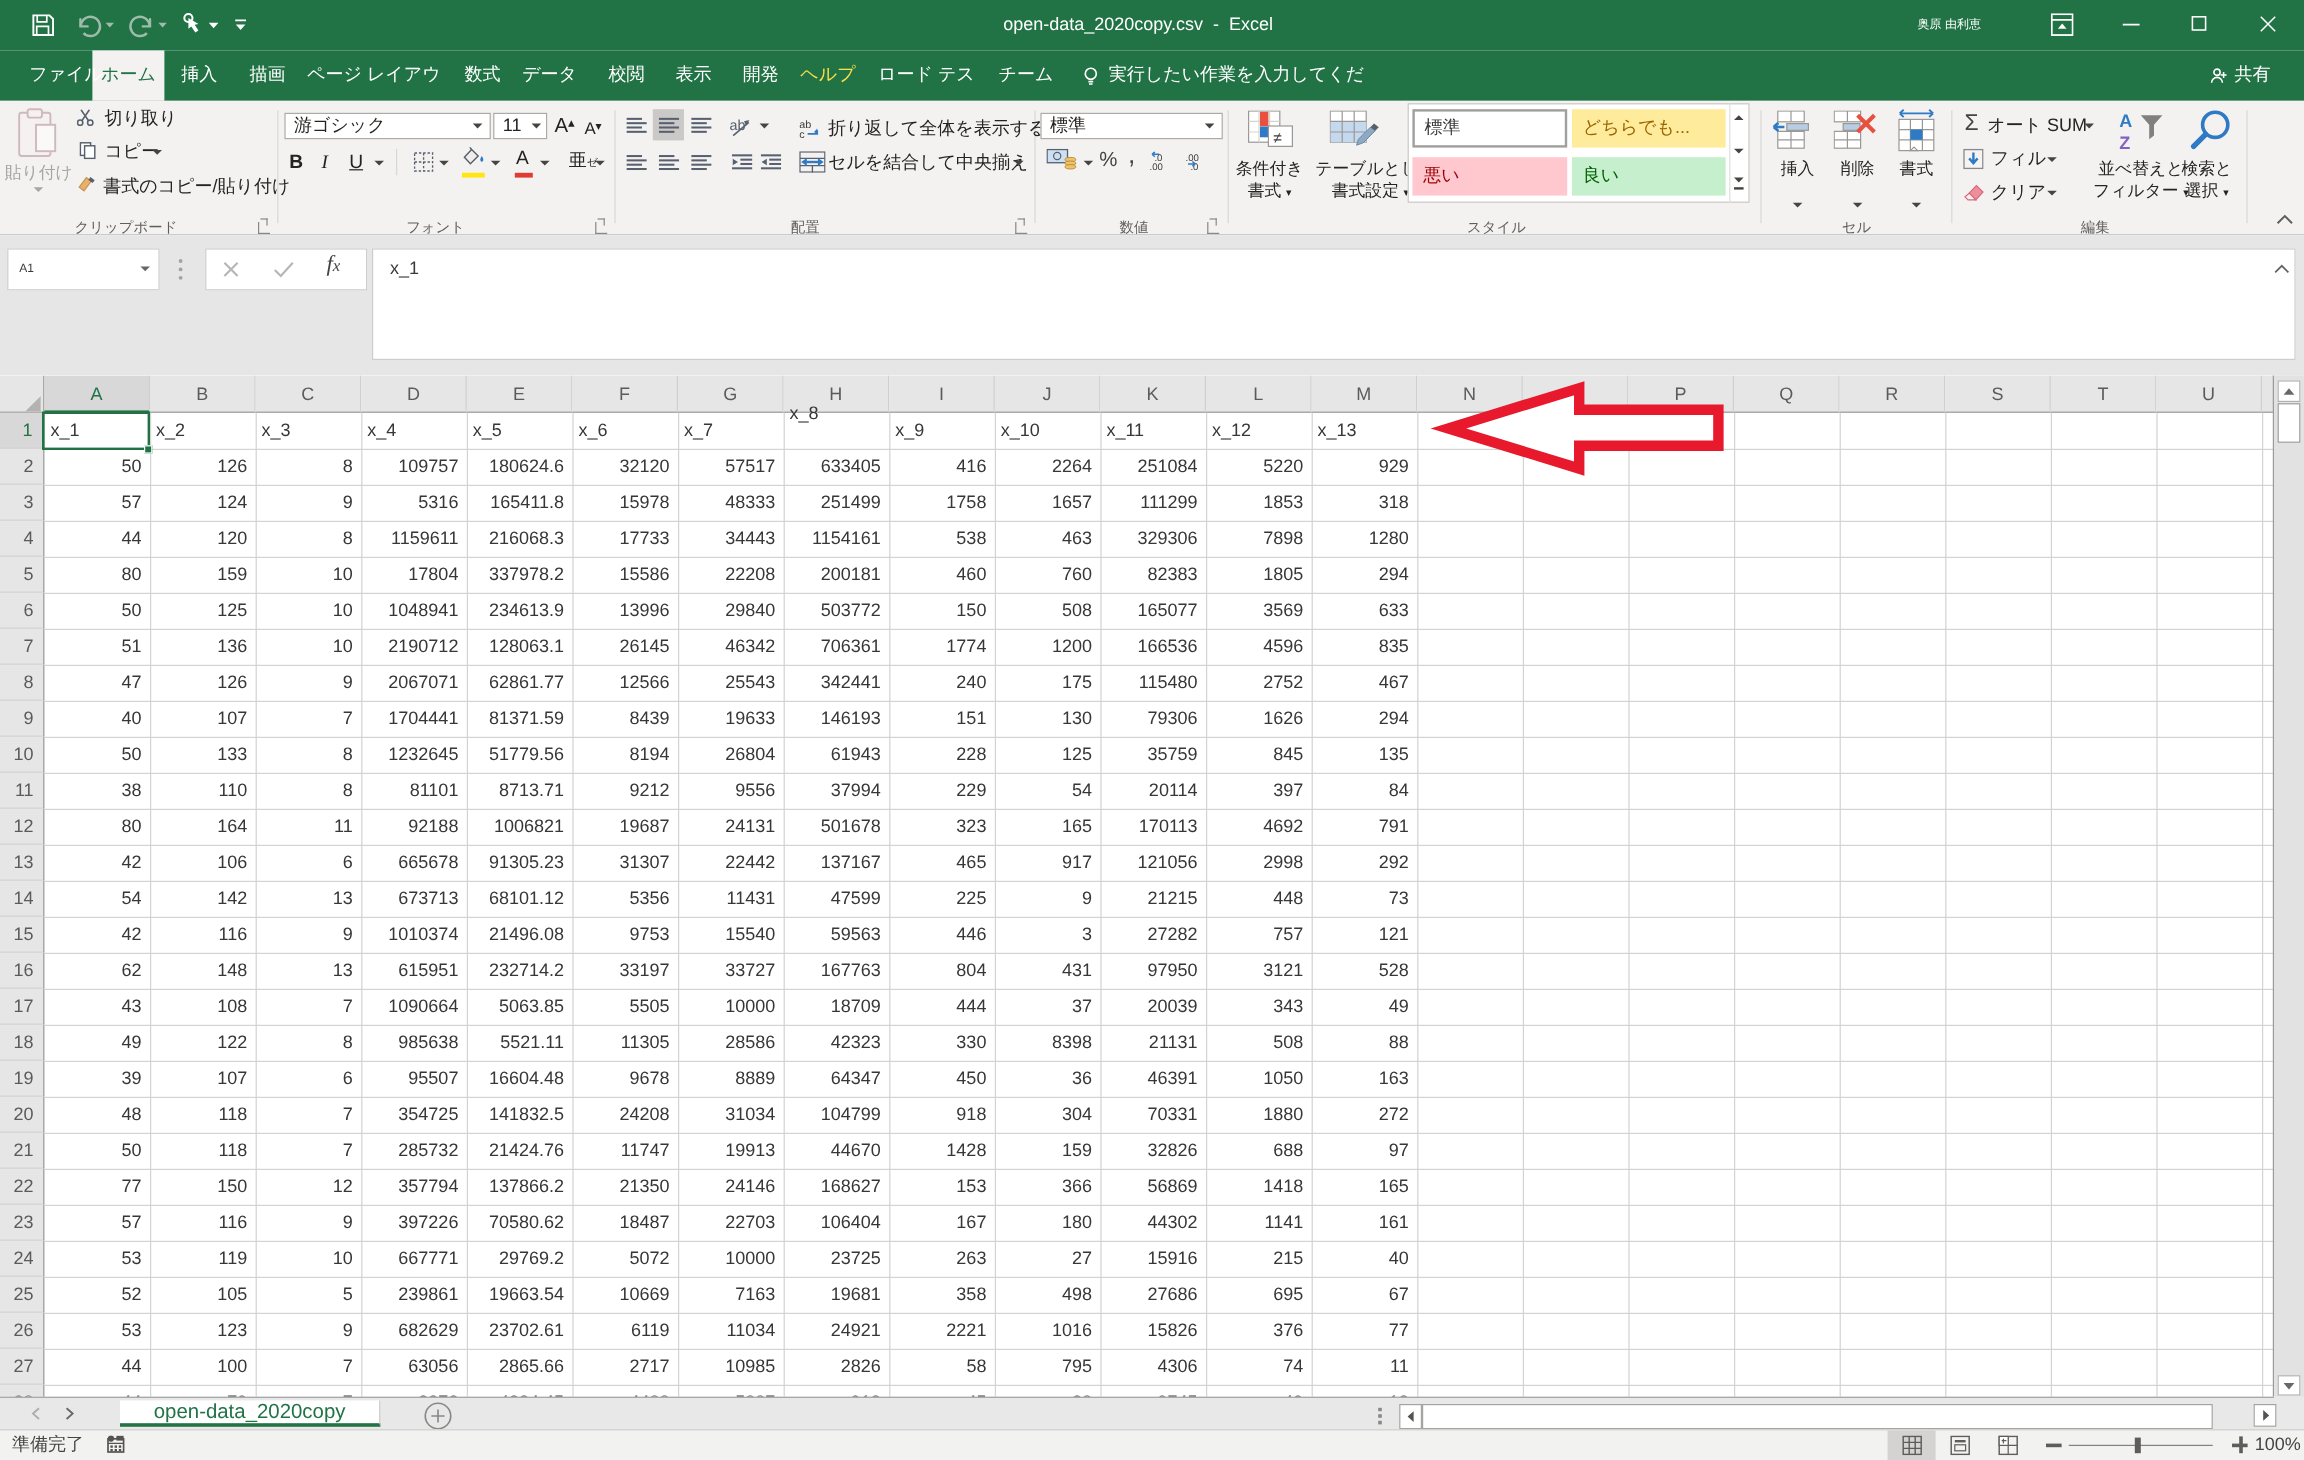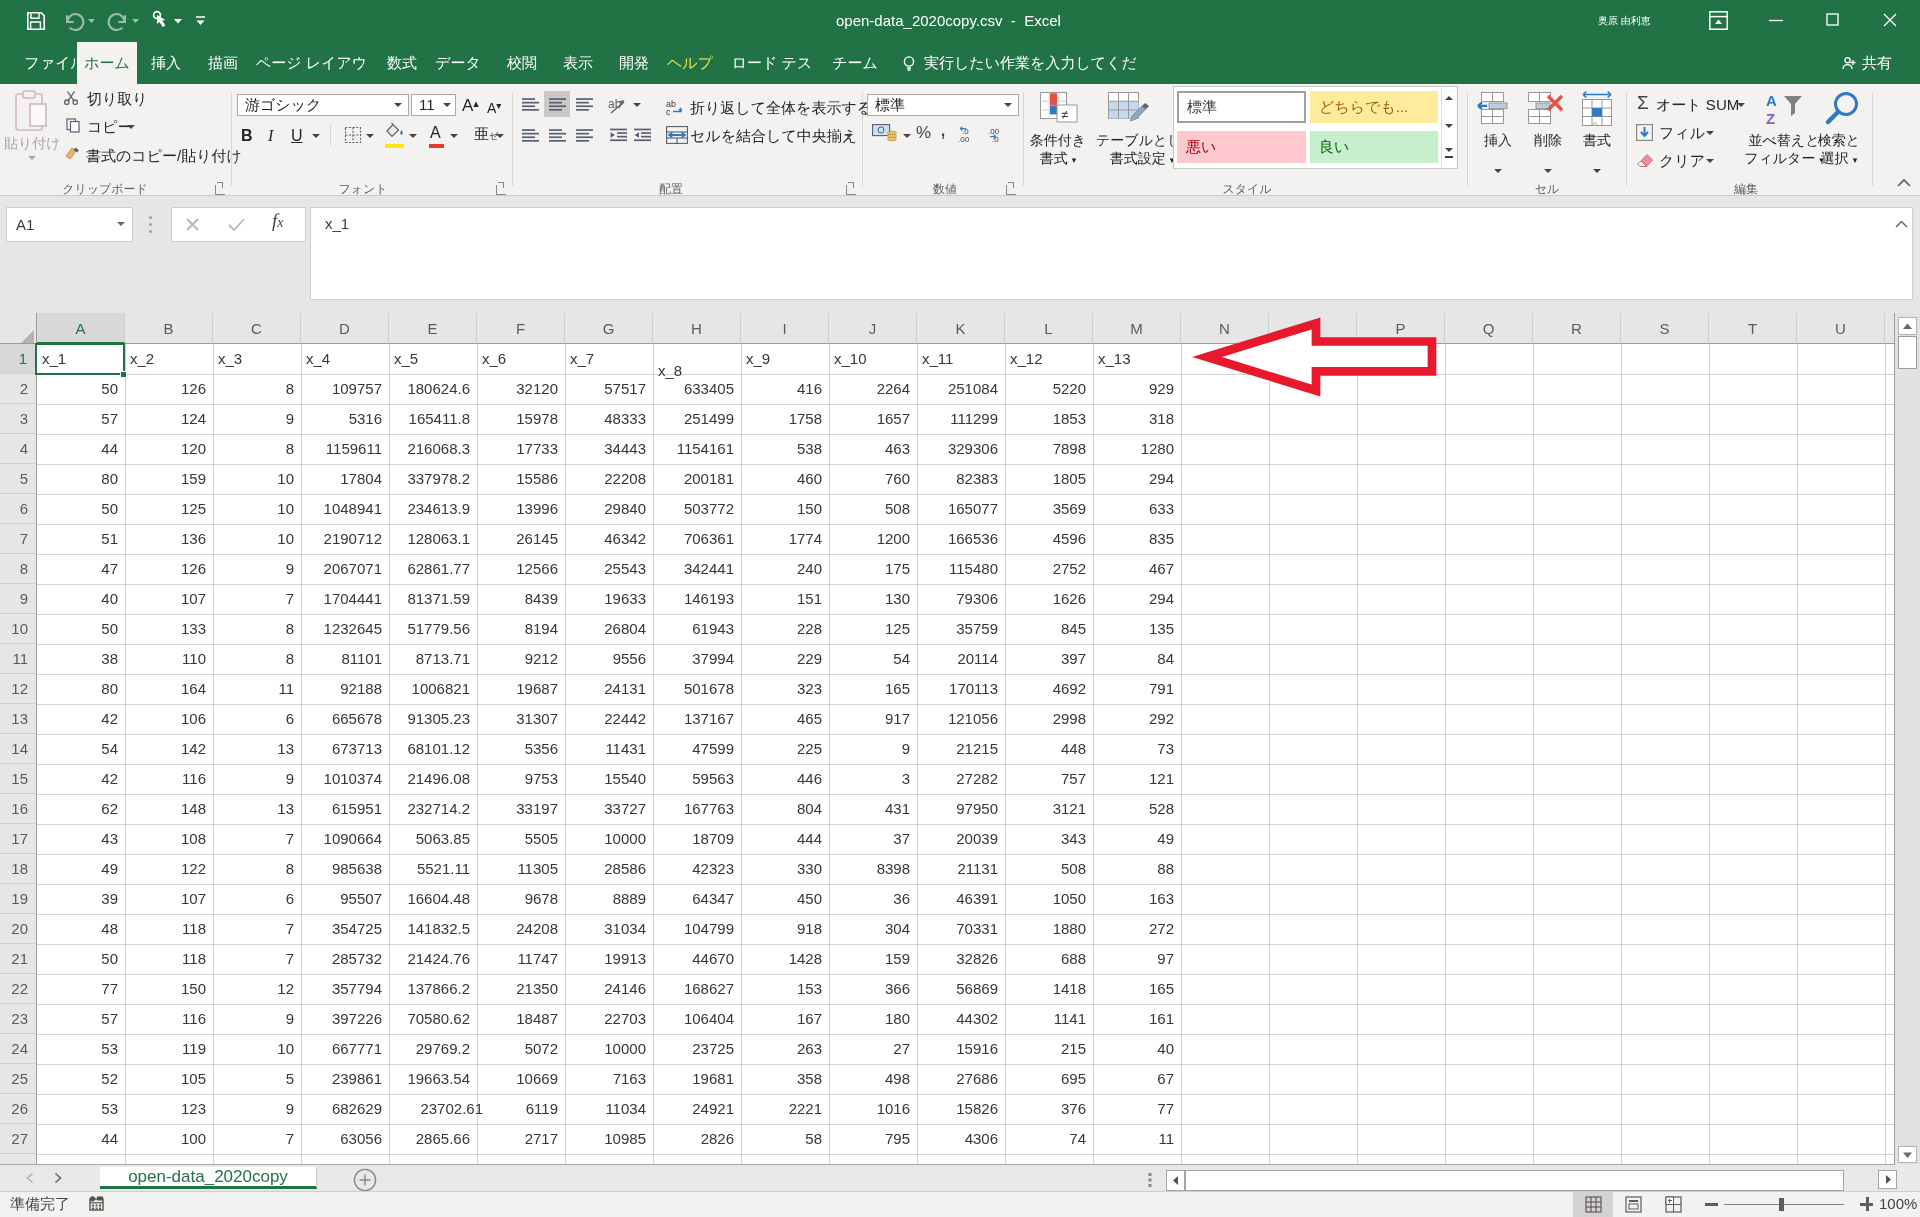--- a/index.html
+++ b/index.html
@@ -405,21 +405,21 @@
         <path d="M14 22 L4 32" stroke="#2f7ac5" stroke-width="4.5" stroke-linecap="round"></path>
       </svg>
       <div class="rtxt2" style="left:1806px;top:48px;width:66px">検索と</div>
       <div class="rtxt2" style="left:1806px;top:66px;width:66px">選択 <span style="font-size:9px">▾</span></div>
       <div class="rlabel" style="left:1703px;width:86px">編集</div>
       <svg class="ab" style="left:1897px;top:94px" width="14" height="9" viewBox="0 0 14 9">
         <path d="M1 8 L7 2 L13 8" fill="none" stroke="#5f5d5b" stroke-width="1.6"></path>
       </svg>
     </div>
     <div class="ab" id="fbar">
-      <div class="wbox" style="left:6px;top:11px;width:127px;height:35px;font-size:15px;color:#3b3a39;line-height:33px;padding-left:9px">A1</div>
+      <div class="wbox" style="left:6px;top:11px;width:127px;height:35px;font-size:10px;color:#3b3a39;line-height:33px;padding-left:9px">A1</div>
       <div class="carr" style="left:117px;top:26px;border-top-color:#666"></div>
       <svg class="ab" style="left:148px;top:19px" width="5" height="19" viewBox="0 0 5 19">
         <g fill="#a5a3a1">
           <circle cx="2.5" cy="2.5" r="1.6"></circle>
           <circle cx="2.5" cy="9.5" r="1.6"></circle>
           <circle cx="2.5" cy="16.5" r="1.6"></circle>
         </g>
       </svg>
       <div class="wbox" style="left:171px;top:11px;width:135px;height:35px"></div>
       <svg class="ab" style="left:185px;top:21px" width="15" height="15" viewBox="0 0 15 15">
@@ -538,21 +538,21 @@
       <div class="gl" style="left:37px;top:781px;width:1858px;height:1px"></div>
       <div class="gl" style="left:37px;top:811px;width:1858px;height:1px"></div>
       <div class="gl" style="left:37px;top:841px;width:1858px;height:1px"></div>
       <div class="cellL" style="left:42px;top:31px;width:78px">x_1</div>
       <div class="cellL" style="left:130px;top:31px;width:78px">x_2</div>
       <div class="cellL" style="left:218px;top:31px;width:78px">x_3</div>
       <div class="cellL" style="left:306px;top:31px;width:78px">x_4</div>
       <div class="cellL" style="left:394px;top:31px;width:78px">x_5</div>
       <div class="cellL" style="left:482px;top:31px;width:78px">x_6</div>
       <div class="cellL" style="left:570px;top:31px;width:78px">x_7</div>
-      <div class="cellL" style="left:658px;top:43px;width:78px">x_8</div>
+      <div class="cellL" style="left:658px;top:17px;width:78px">x_8</div>
       <div class="cellL" style="left:746px;top:31px;width:78px">x_9</div>
       <div class="cellL" style="left:834px;top:31px;width:78px">x_10</div>
       <div class="cellL" style="left:922px;top:31px;width:78px">x_11</div>
       <div class="cellL" style="left:1010px;top:31px;width:78px">x_12</div>
       <div class="cellL" style="left:1098px;top:31px;width:78px">x_13</div>
       <div class="cell" style="left:37px;top:61px;width:81px">50</div>
       <div class="cell" style="left:125px;top:61px;width:81px">126</div>
       <div class="cell" style="left:213px;top:61px;width:81px">8</div>
       <div class="cell" style="left:301px;top:61px;width:81px">109757</div>
       <div class="cell" style="left:389px;top:61px;width:81px">180624.6</div>
@@ -860,21 +860,21 @@
       <div class="cell" style="left:653px;top:751px;width:81px">19681</div>
       <div class="cell" style="left:741px;top:751px;width:81px">358</div>
       <div class="cell" style="left:829px;top:751px;width:81px">498</div>
       <div class="cell" style="left:917px;top:751px;width:81px">27686</div>
       <div class="cell" style="left:1005px;top:751px;width:81px">695</div>
       <div class="cell" style="left:1093px;top:751px;width:81px">67</div>
       <div class="cell" style="left:37px;top:781px;width:81px">53</div>
       <div class="cell" style="left:125px;top:781px;width:81px">123</div>
       <div class="cell" style="left:213px;top:781px;width:81px">9</div>
       <div class="cell" style="left:301px;top:781px;width:81px">682629</div>
-      <div class="cell" style="left:402px;top:781px;width:81px">23702.61</div>
+      <div class="cell" style="left:389px;top:781px;width:81px">23702.61</div>
       <div class="cell" style="left:477px;top:781px;width:81px">6119</div>
       <div class="cell" style="left:565px;top:781px;width:81px">11034</div>
       <div class="cell" style="left:653px;top:781px;width:81px">24921</div>
       <div class="cell" style="left:741px;top:781px;width:81px">2221</div>
       <div class="cell" style="left:829px;top:781px;width:81px">1016</div>
       <div class="cell" style="left:917px;top:781px;width:81px">15826</div>
       <div class="cell" style="left:1005px;top:781px;width:81px">376</div>
       <div class="cell" style="left:1093px;top:781px;width:81px">77</div>
       <div class="cell" style="left:37px;top:811px;width:81px">44</div>
       <div class="cell" style="left:125px;top:811px;width:81px">100</div>

